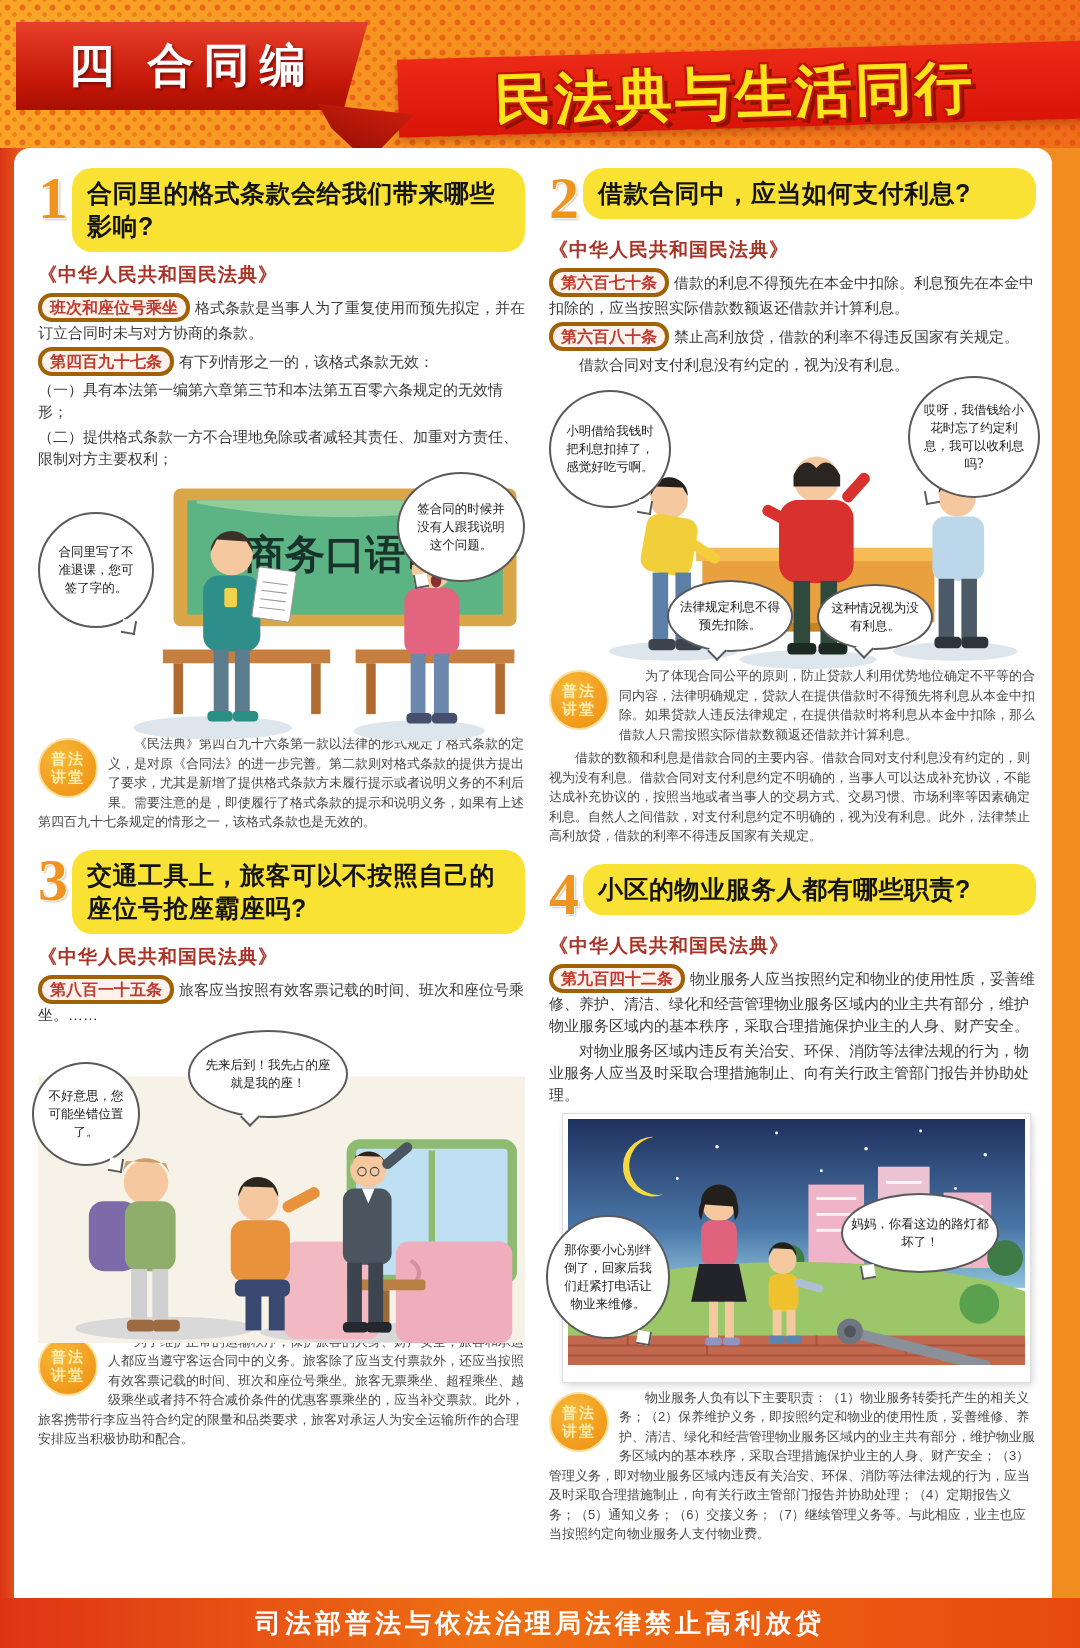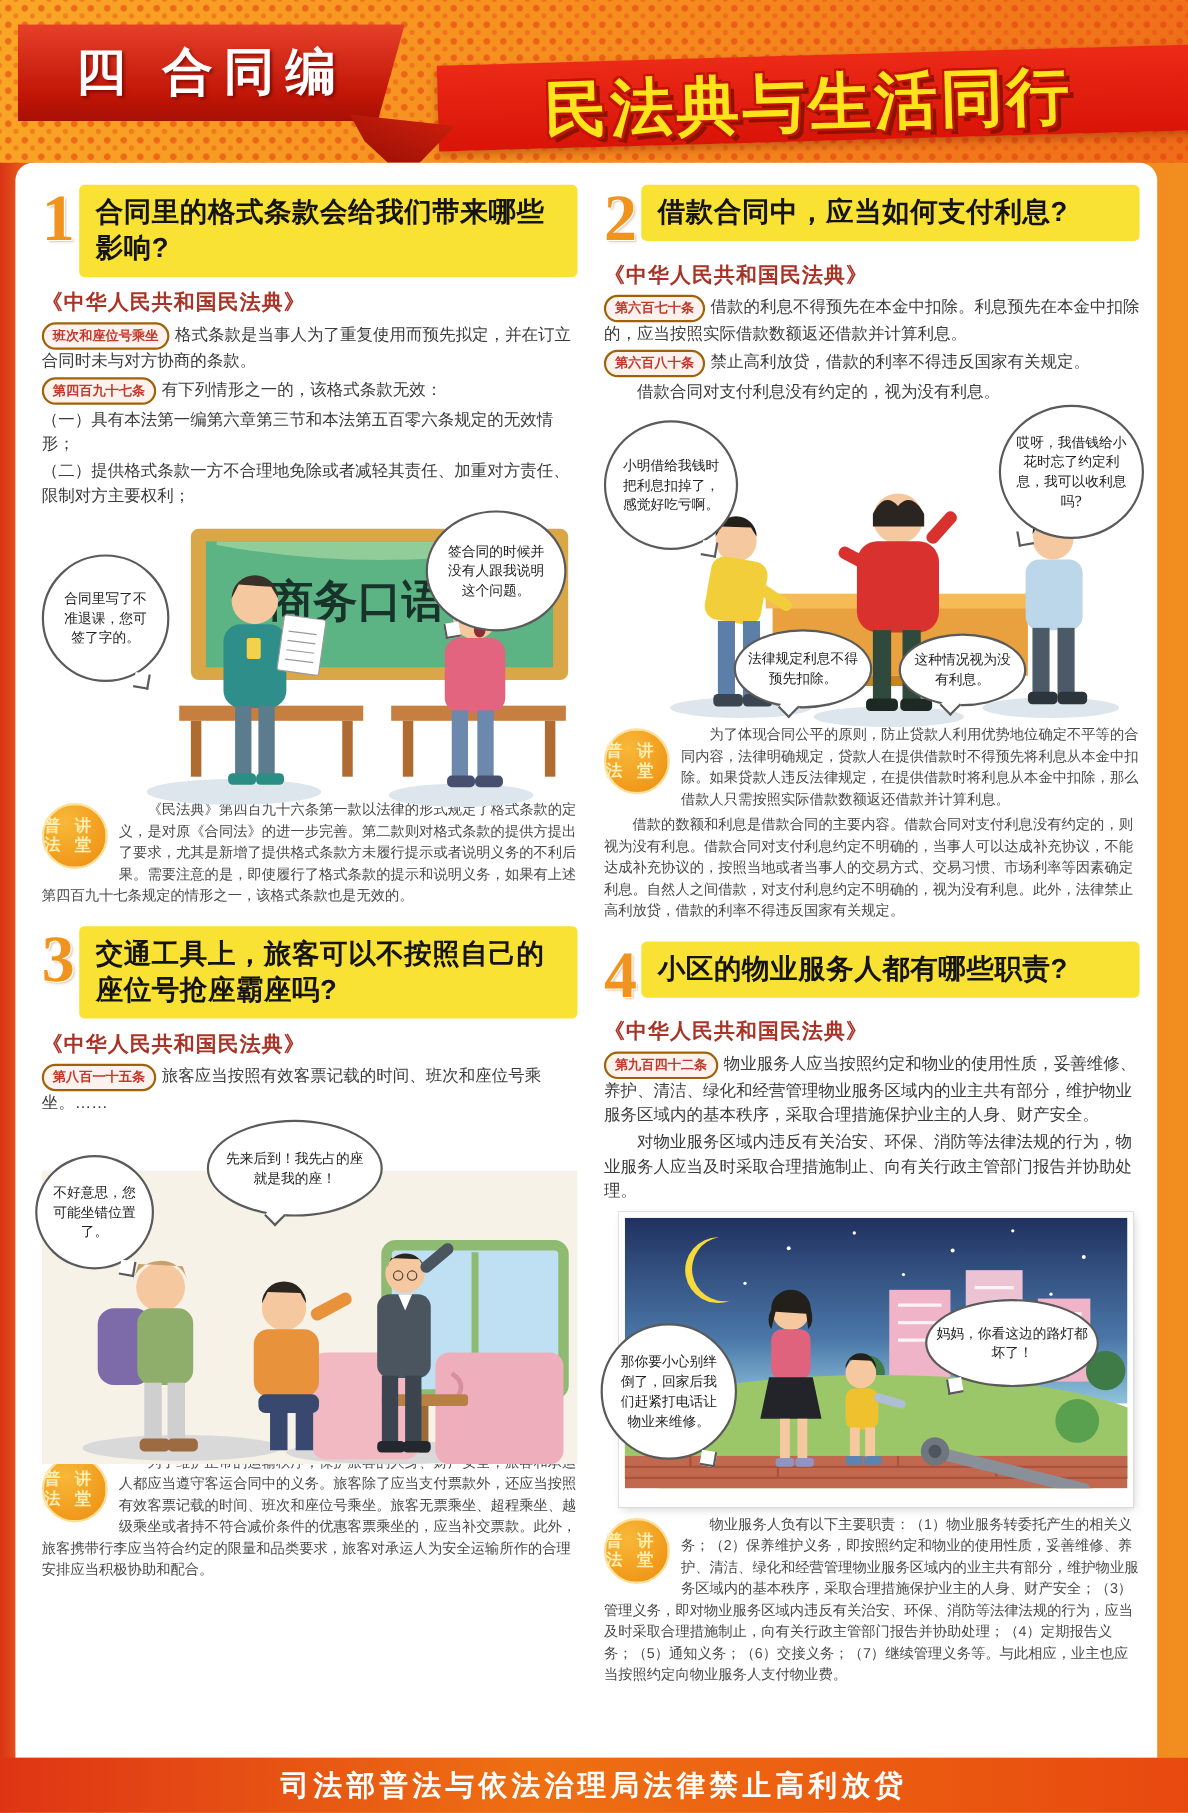--- a/index.html
+++ b/index.html
@@ -35,47 +35,47 @@
   
   .panel{position:absolute;top:148px;left:14px;right:28px;bottom:50px;background:#fff;
     border-radius:16px 16px 0 0;overflow:hidden;}
   .cols{display:flex;gap:24px;padding:14px 16px 0 24px;}
   .col{flex:1 1 0;min-width:0;}
   
   .sec-head{display:flex;align-items:flex-start;margin:6px 0 10px;}
   .sec-num{font-family:"Liberation Serif","DejaVu Serif",serif;font-weight:bold;
     font-size:60px;line-height:.95;color:#f0931f;margin:2px 4px 0 0;
     text-shadow:1px 1px 0 #fff,2px 2px 2px rgba(160,90,0,.35);}
-  .sec-title{background:#f9e234;border-radius:5px;padding:9px 13px 9px 15px;flex:1;
+  .sec-title{background:#f9e234;border-radius:20px;padding:9px 13px 9px 15px;flex:1;
     font-size:25px;font-weight:bold;color:#141414;line-height:1.32;letter-spacing:.5px;}
   .law-title{color:#a93326;font-weight:bold;font-size:19px;letter-spacing:1px;margin:2px 0 5px;
     font-family:"Liberation Serif","DejaVu Serif",serif;}
   .law p{margin:3px 0;font-size:15px;line-height:1.47;color:#3c3c3c;}
   .ind{text-indent:2em;}
-  .badge{display:inline-block;border:2px solid #a16207;background:#fdf2ee;color:#c23a2b;
-    border-radius:14px;padding:0 8px;font-weight:bold;font-size:12px;line-height:21px;
+  .badge{display:inline-block;border:4px solid #a16207;background:#fdf2ee;color:#c23a2b;
+    border-radius:14px;padding:0 8px;font-weight:bold;font-size:16px;line-height:21px;
     margin-right:5px;white-space:nowrap;}
   
   .cartoon{position:relative;margin:8px 0 6px;}
   .cartoon svg{display:block;width:100%;height:auto;}
   .bubble{position:absolute;background:#fff;border:2px solid #5a5a5a;border-radius:50%;
     display:flex;align-items:center;justify-content:center;text-align:center;
     padding:12px 14px;box-sizing:border-box;font-size:12.5px;line-height:1.45;color:#222;
     font-family:"DejaVu Serif","Liberation Serif",serif;z-index:3;}
   .bubble::after{content:'';position:absolute;width:12px;height:12px;background:#fff;
     border-right:2px solid #5a5a5a;border-bottom:2px solid #5a5a5a;
     transform:rotate(45deg);bottom:-8px;left:34%;}
   .bubble.tail-left::after{left:12%;transform:rotate(80deg);}
   .bubble.tail-right::after{left:auto;right:14%;transform:rotate(10deg);}
   
   .lecture{margin:6px 0 14px;overflow:hidden;}
   .lb{width:60px;height:60px;border-radius:50%;float:left;margin:4px 10px 2px 0;
     background:radial-gradient(circle at 35% 28%,#f8b838,#ee8d10);
     border:2px solid #fbe09a;box-sizing:border-box;
-    display:flex;flex-direction:row;align-items:center;justify-content:center;
+    display:flex;flex-direction:column;align-items:center;justify-content:center;
     color:#fdeeb2;font-weight:bold;font-size:15px;line-height:1.2;letter-spacing:2px;}
   .lecture p{font-size:13px;line-height:1.5;color:#4a4a4a;text-indent:2em;margin:0 0 4px;}
   
   .footer{position:absolute;left:0;right:0;bottom:0;height:50px;
     background:linear-gradient(90deg,#df3414,#ee7013 45%,#e8490f);
     display:flex;align-items:center;justify-content:center;
     color:#fff;font-size:26px;font-weight:bold;letter-spacing:4px;}
 </style>
 </head>
 <body>
@@ -99,21 +99,21 @@
       </div>
       <div class="law">
         <div class="law-title">《中华人民共和国民法典》</div>
         <p><span class="badge">班次和座位号乘坐</span><span>格式条款是当事人为了重复使用而预先拟定，并在订立合同时未与对方协商的条款。</span></p>
         <p><span class="badge">第四百九十七条</span><span>有下列情形之一的，该格式条款无效：</span></p>
         <p>（一）具有本法第一编第六章第三节和本法第五百零六条规定的无效情形；</p>
         <p>（二）提供格式条款一方不合理地免除或者减轻其责任、加重对方责任、限制对方主要权利；</p>
       </div>
       <div class="cartoon" style="height:250px;">
         <div class="bubble tail-right" style="left:0;top:34px;width:116px;height:116px;">合同里写了不准退课，您可签了字的。</div>
-        <div class="bubble tail-left" style="right:10px;top:-6px;width:128px;height:110px;">签合同的时候并没有人跟我说明这个问题。</div>
+        <div class="bubble tail-left" style="right:0;top:-6px;width:128px;height:110px;">签合同的时候并没有人跟我说明这个问题。</div>
         <svg viewBox="0 0 460 250">
           <ellipse cx="165" cy="236" rx="75" ry="11" fill="#dde6ec"></ellipse>
           <ellipse cx="360" cy="239" rx="62" ry="10" fill="#dde6ec"></ellipse>
           <rect x="128" y="10" width="324" height="130" rx="7" fill="#d9a648"></rect>
           <rect x="141" y="21" width="298" height="108" fill="#5cb485"></rect>
           <path d="M150 24 q140 26 280 0 l0 -3 l-280 0 z" fill="#a7d7a0" opacity=".7"></path>
           <text x="290" y="85" text-anchor="middle" font-size="38" font-weight="bold" fill="#17332a" font-family="Liberation Sans,sans-serif">商务口语课</text>
           <rect x="118" y="162" width="158" height="13" fill="#c77f3f"></rect>
           <rect x="128" y="175" width="9" height="48" fill="#b06c30"></rect>
               <rect x="258" y="175" width="9" height="48" fill="#b06c30"></rect>

